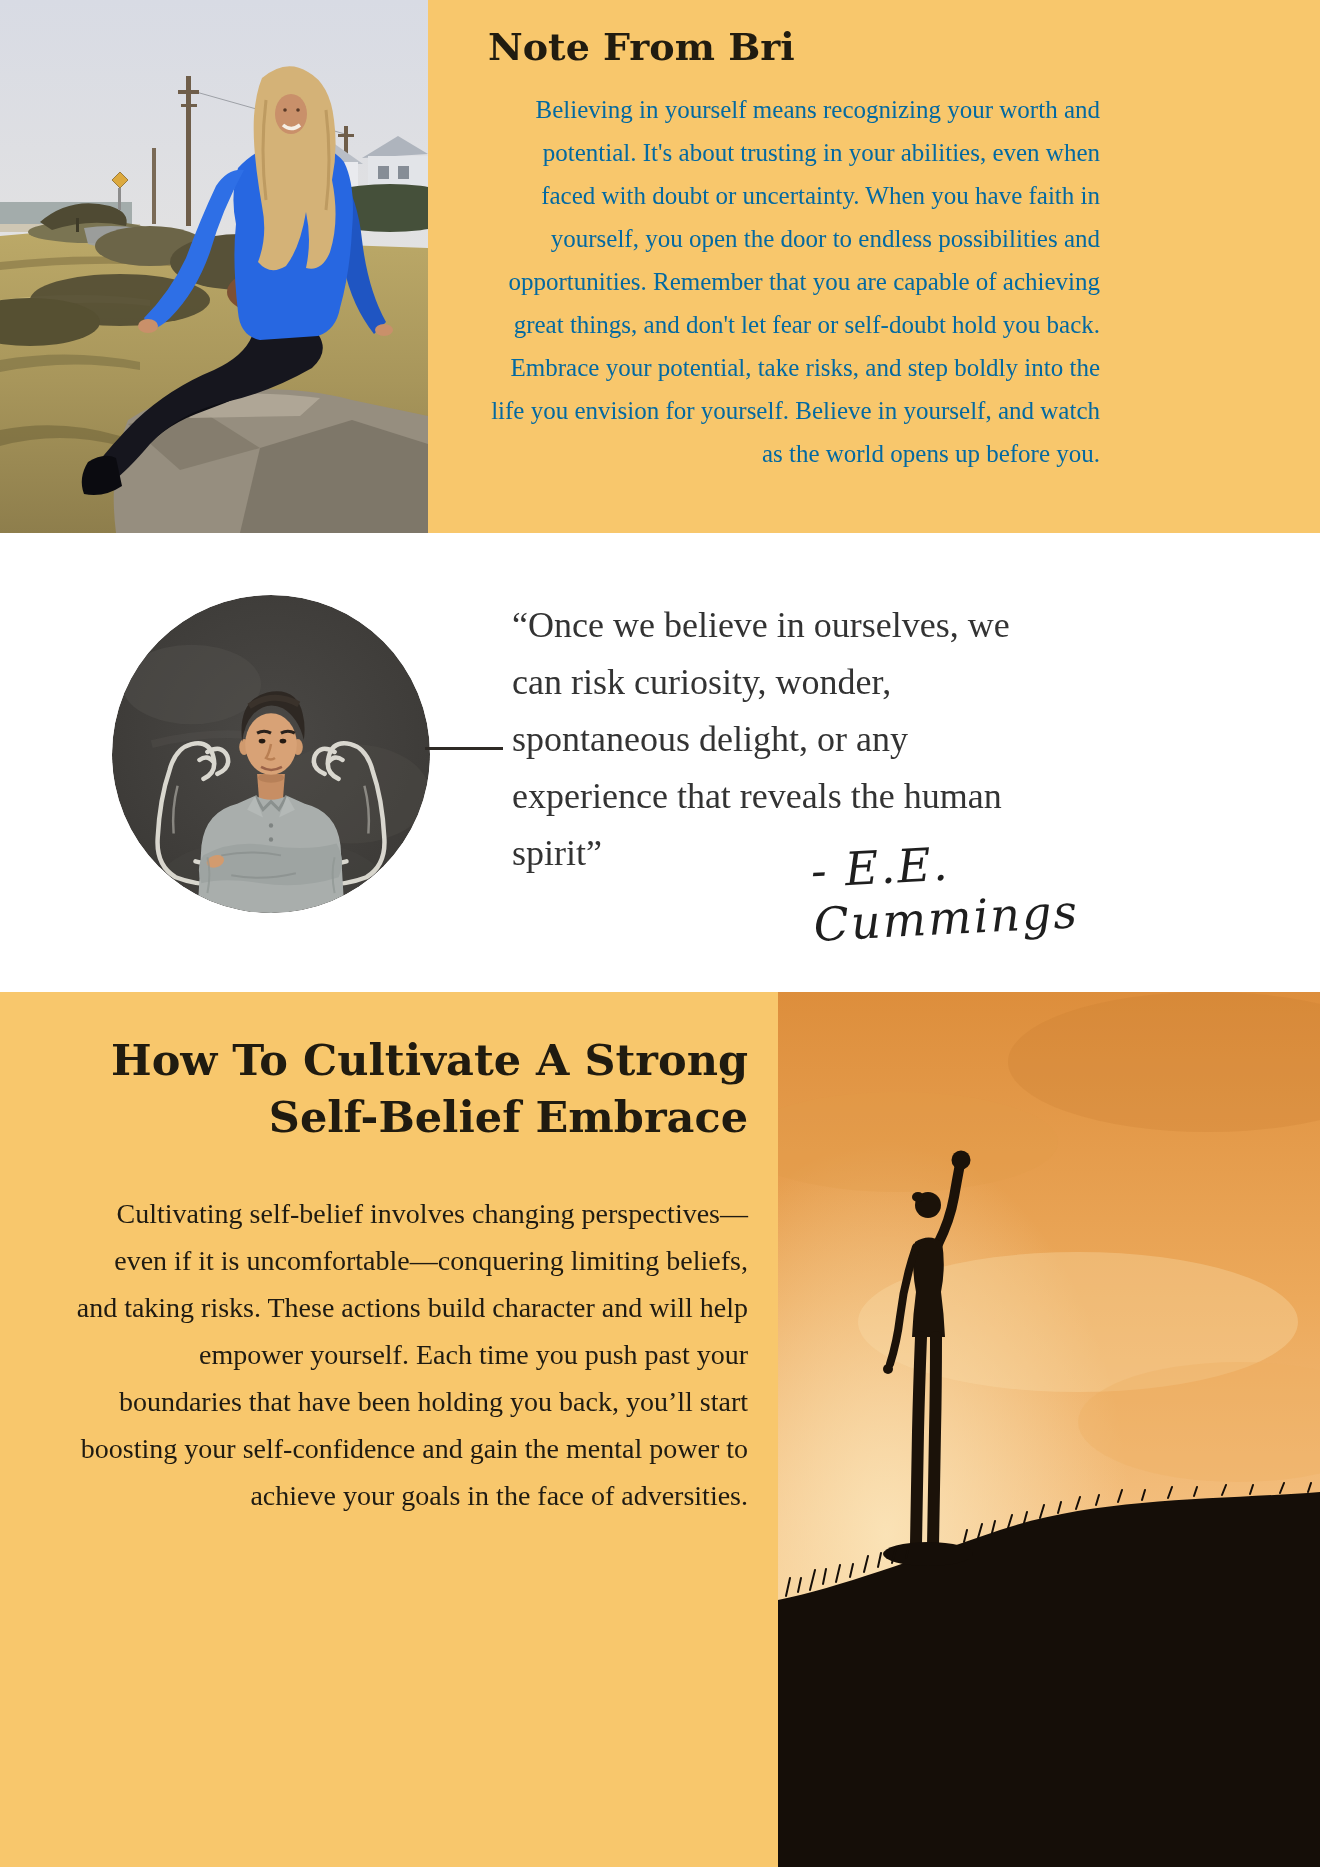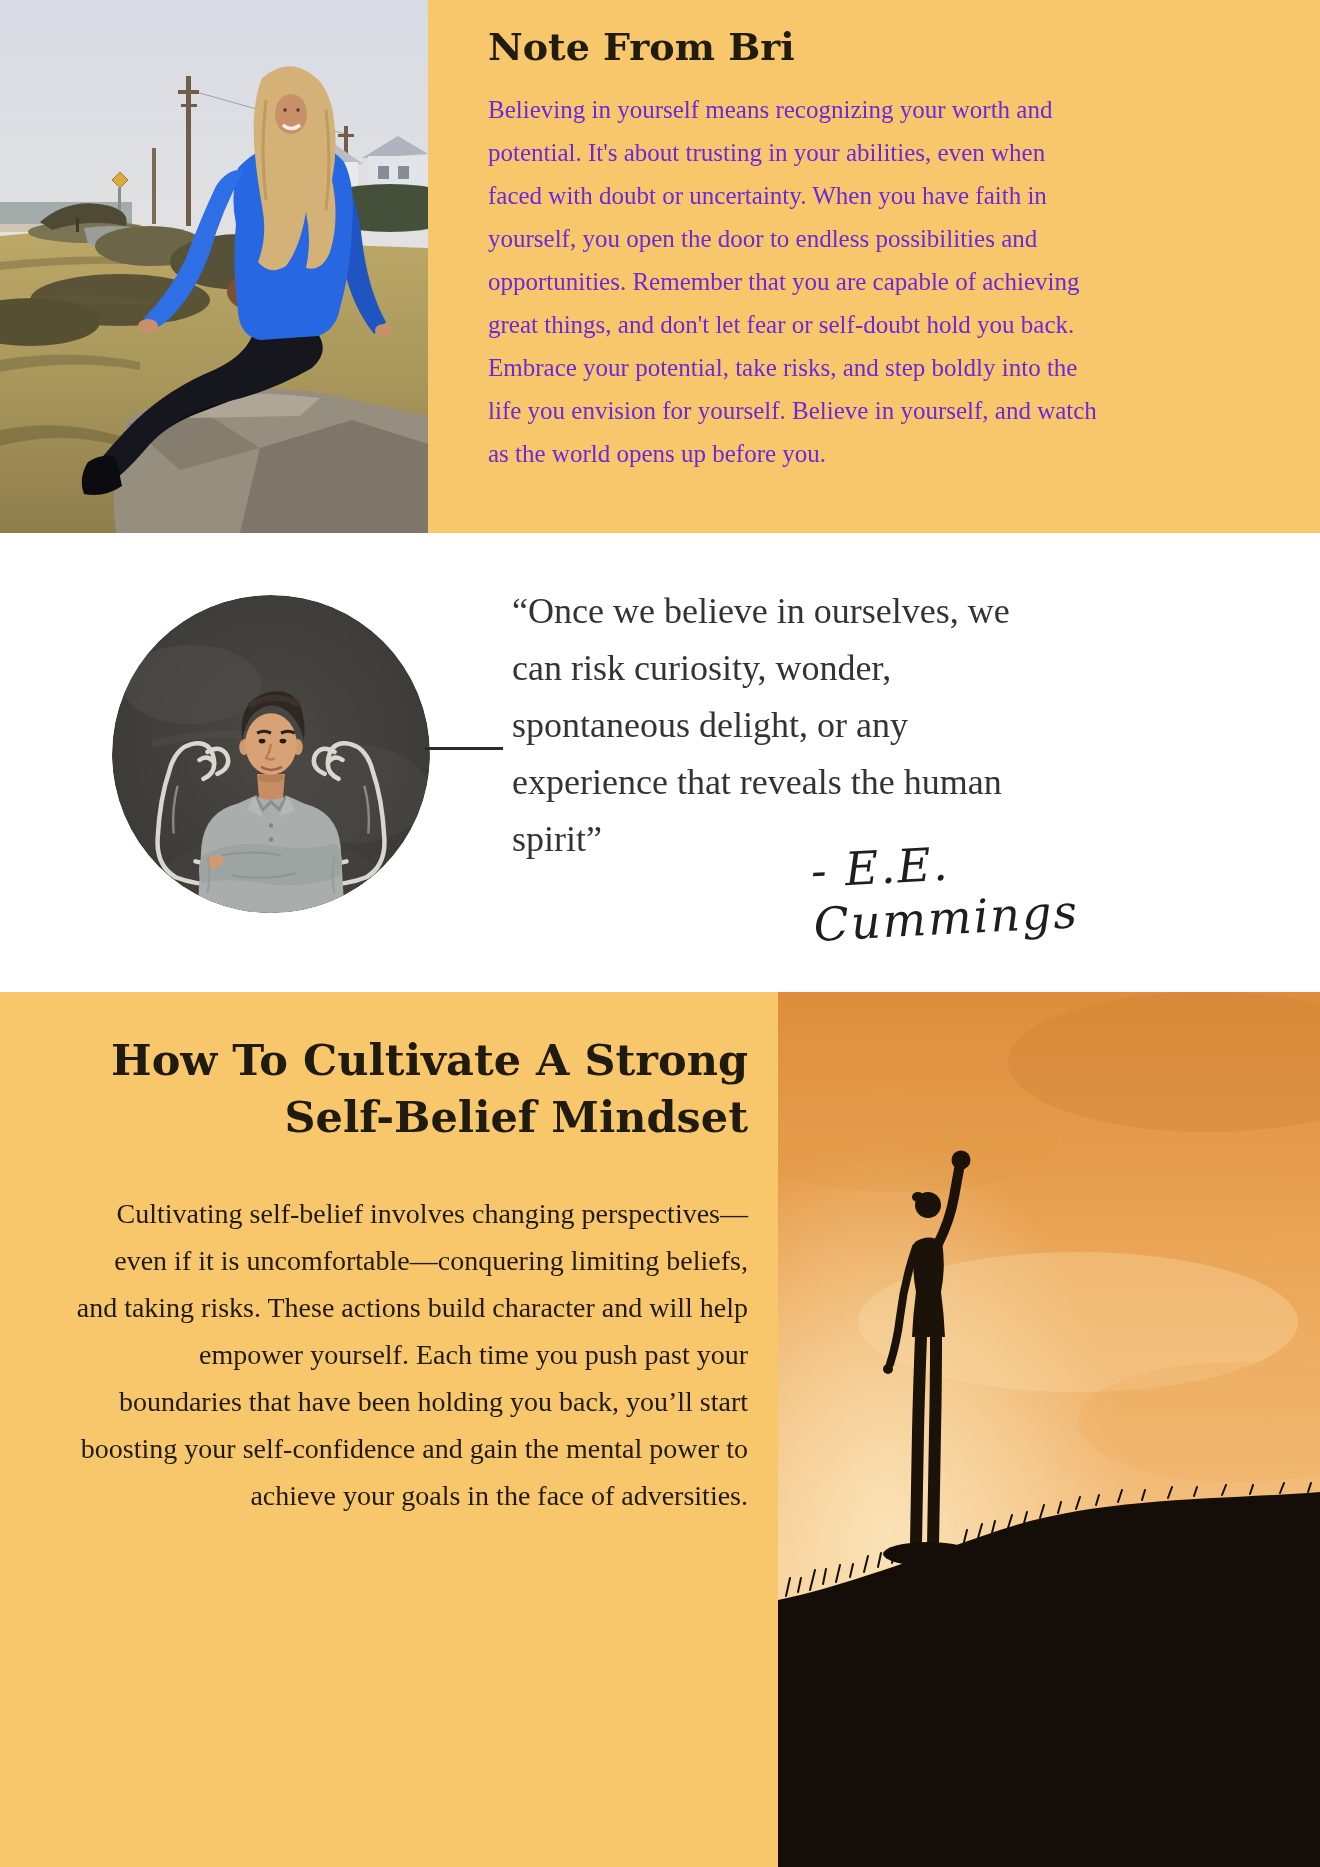--- a/index.html
+++ b/index.html
@@ -18,36 +18,36 @@
     flex:1;background:#F8C76C;
     padding:22px 0 0 60px;box-sizing:border-box;
   }
   .note-title{
     font-family:"DejaVu Serif", serif;
     font-weight:bold;font-size:38px;line-height:50px;
     color:#211C10;margin:0;
   }
   .note-body{
     width:612px;margin-top:16px;
-    font-size:25px;line-height:43px;color:#6d28d9;
-    text-align:left;
+    font-size:25px;line-height:43px;color:#0369a1;
+    text-align:right;
   }
   
   .quote-band{position:relative;height:459px;background:#ffffff;}
   .avatar-circle{
     position:absolute;left:112px;top:62px;
     width:318px;height:318px;border-radius:50%;overflow:hidden;
   }
   .avatar-circle svg{display:block;width:100%;height:100%;}
   .connector-line{
     position:absolute;left:425px;top:214px;
     width:78px;height:3px;background:#2E2A26;
   }
   .quote-text{
-    position:absolute;left:512px;top:50px;width:548px;
+    position:absolute;left:512px;top:64px;width:548px;
     font-family:"Liberation Serif", serif;
     font-size:36px;line-height:57px;color:#333333;
   }
   .quote-attribution{
     position:absolute;left:812px;top:300px;width:420px;
     font-family:"DejaVu Serif", serif;
     font-style:italic;font-size:46px;color:#1E1E1E;
     transform:rotate(-3deg);
     letter-spacing:2px;
   }
@@ -237,21 +237,21 @@
 
     <div class="connector-line"></div>
 
     <div class="quote-text">“Once we believe in ourselves, we can risk curiosity, wonder, spontaneous delight, or any experience that reveals the human spirit”</div>
     <div class="quote-attribution">- E.E. Cummings</div>
   </div>
 
   <div class="bottom-band">
 
     <div class="mindset-block">
-      <h2 class="mindset-title">How To Cultivate A Strong Self-Belief Mindset</h2>
+      <h2 class="mindset-title">How To Cultivate A Strong Self-Belief Embrace</h2>
       <p class="mindset-para second">Cultivating self-belief involves changing perspectives—even if it is uncomfortable—conquering limiting beliefs, and taking risks. These actions build character and will help empower yourself. Each time you push past your boundaries that have been holding you back, you’ll start boosting your self-confidence and gain the mental power to achieve your goals in the face of adversities.</p>
     </div>
 
     <div class="sunset-photo">
       <svg viewBox="0 0 542 875" preserveAspectRatio="none">
         <defs>
           <linearGradient id="sunsky" x1="0" y1="0" x2="0" y2="1">
             <stop offset="0" stop-color="#DD8E3C"></stop>
             <stop offset="0.35" stop-color="#ECA95B"></stop>
             <stop offset="0.6" stop-color="#F3BE7D"></stop>

